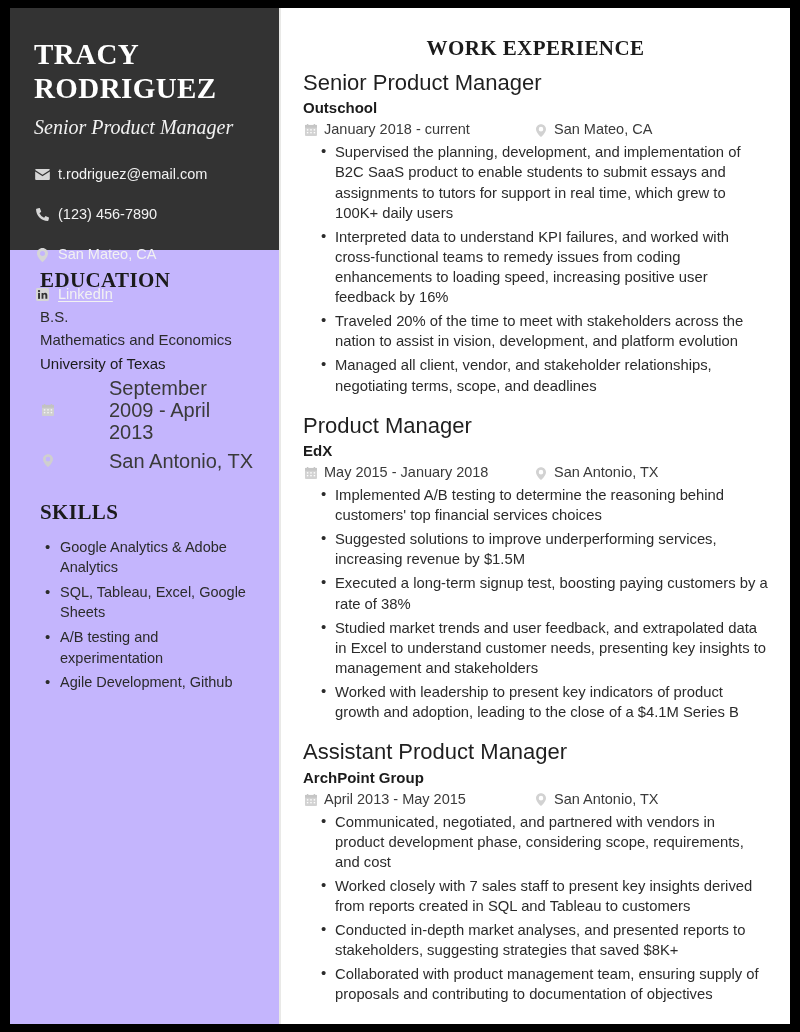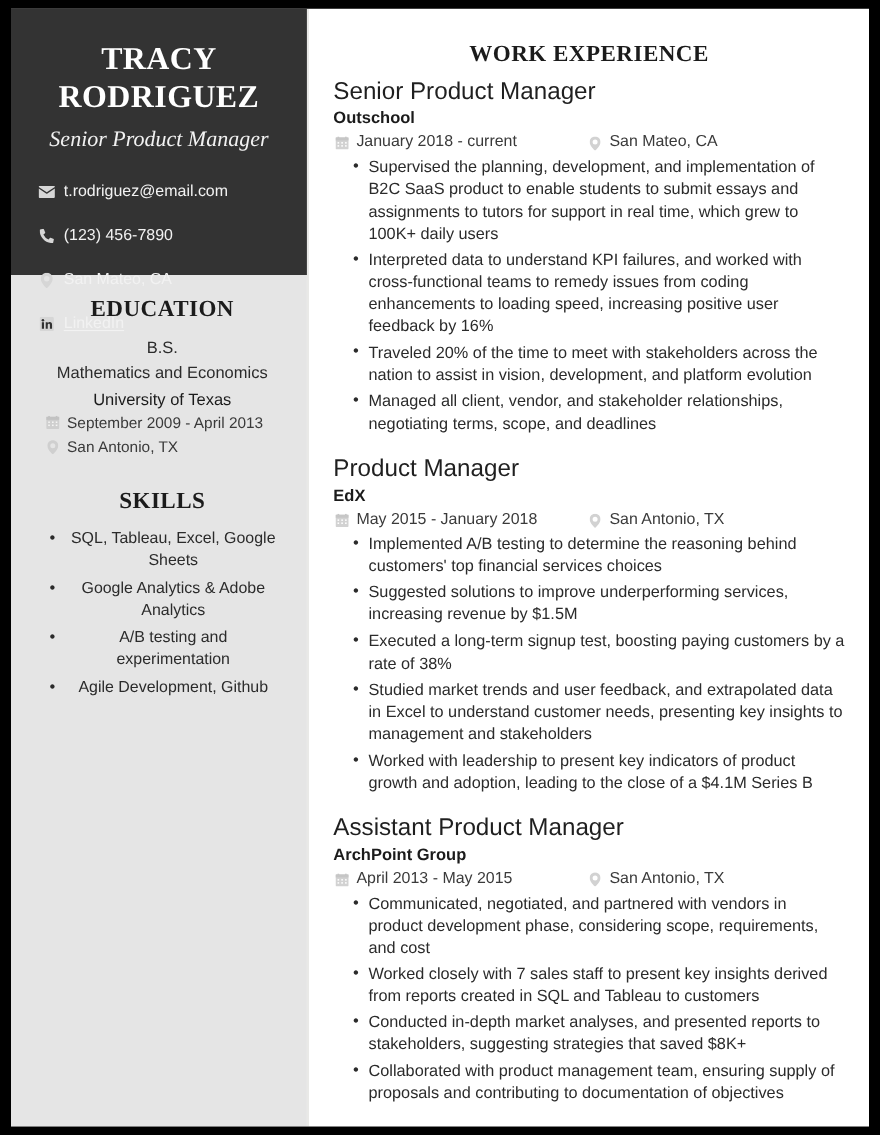--- a/index.html
+++ b/index.html
@@ -22,23 +22,22 @@
     height: 1016px;
     background: #ffffff;
     display: flex;
     overflow: hidden;
   }
 
   
   .sidebar {
     width: 269px;
     flex: 0 0 269px;
-    background: #e5e5e5;
+    background: #c4b5fd;
     position: relative;
-    text-align: center;
   }
   .sidebar-divider {
     width: 2px;
     flex: 0 0 2px;
     background: #e9e9e7;
     height: 100%;
   }
   .sidebar-header {
     background: #333333;
     color: #ffffff;
@@ -121,24 +120,25 @@
   .edu-school {
     font-size: 15px;
     font-weight: normal;
     color: #1b1b1b;
     line-height: 1.55;
     margin-bottom: 2px;
   }
   .meta-row {
     display: flex;
     align-items: center;
-    font-size: 14px;
+    font-size: 20px;
     color: #3a3a3a;
     line-height: 1.1;
     margin-bottom: 7px;
+    gap: 48px;
   }
   .meta-row .ico {
     width: 15px;
     flex: 0 0 15px;
     display: inline-flex;
     align-items: center;
     justify-content: center;
     margin-right: 6px;
   }
   .skills-list {
@@ -319,22 +319,22 @@
                 <path fill="#cfcfcf" d="M5.5 0C2.46 0 0 2.46 0 5.5c0 3.6 4.86 8.1 5.07 8.29a.64.64 0 0 0 .86 0C6.14 13.6 11 9.1 11 5.5 11 2.46 8.54 0 5.5 0zm0 8a2.5 2.5 0 1 1 0-5 2.5 2.5 0 0 1 0 5z"></path>
               </svg>
           </span>
           <span>San Antonio, TX</span>
         </div>
       </section>
 
       <section class="side-section">
         <h2 class="side-heading">SKILLS</h2>
         <ul class="skills-list">
+          <li>Google Analytics &amp; Adobe Analytics</li>
           <li>SQL, Tableau, Excel, Google Sheets</li>
-          <li>Google Analytics &amp; Adobe Analytics</li>
           <li>A/B testing and experimentation</li>
           <li>Agile Development, Github</li>
         </ul>
       </section>
 
     </div>
   </aside>
 
   <div class="sidebar-divider"></div>
 

